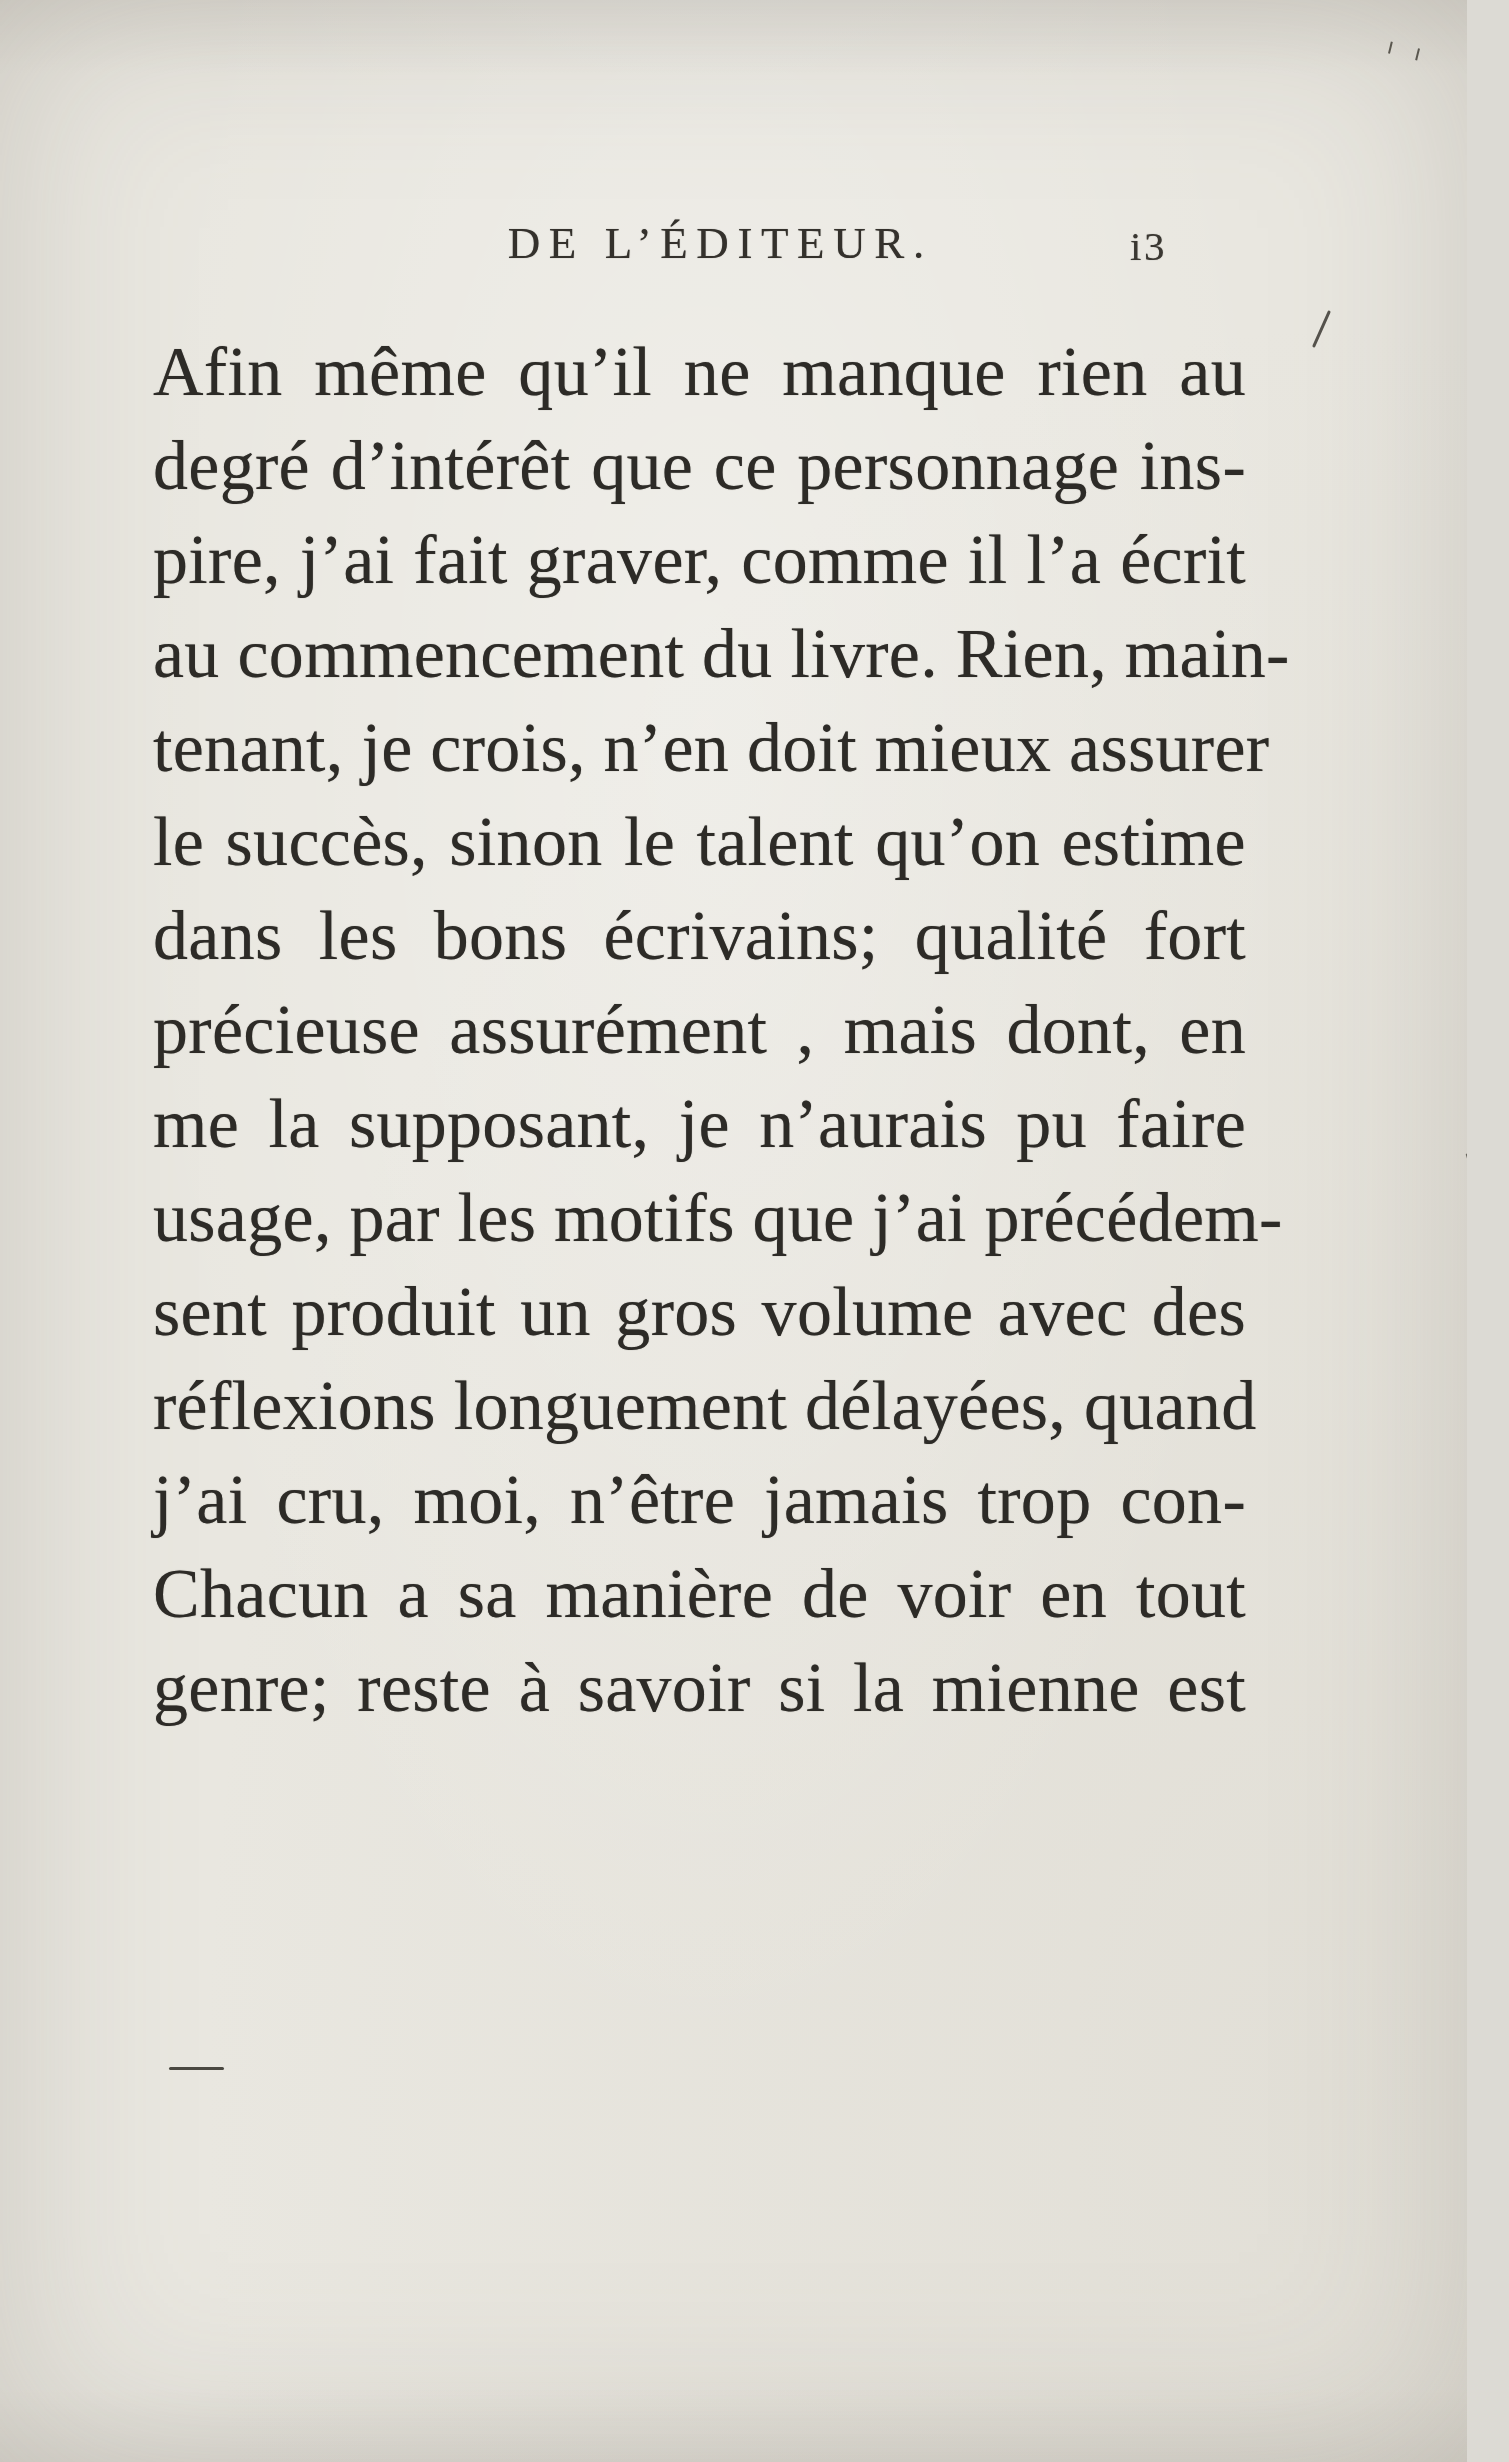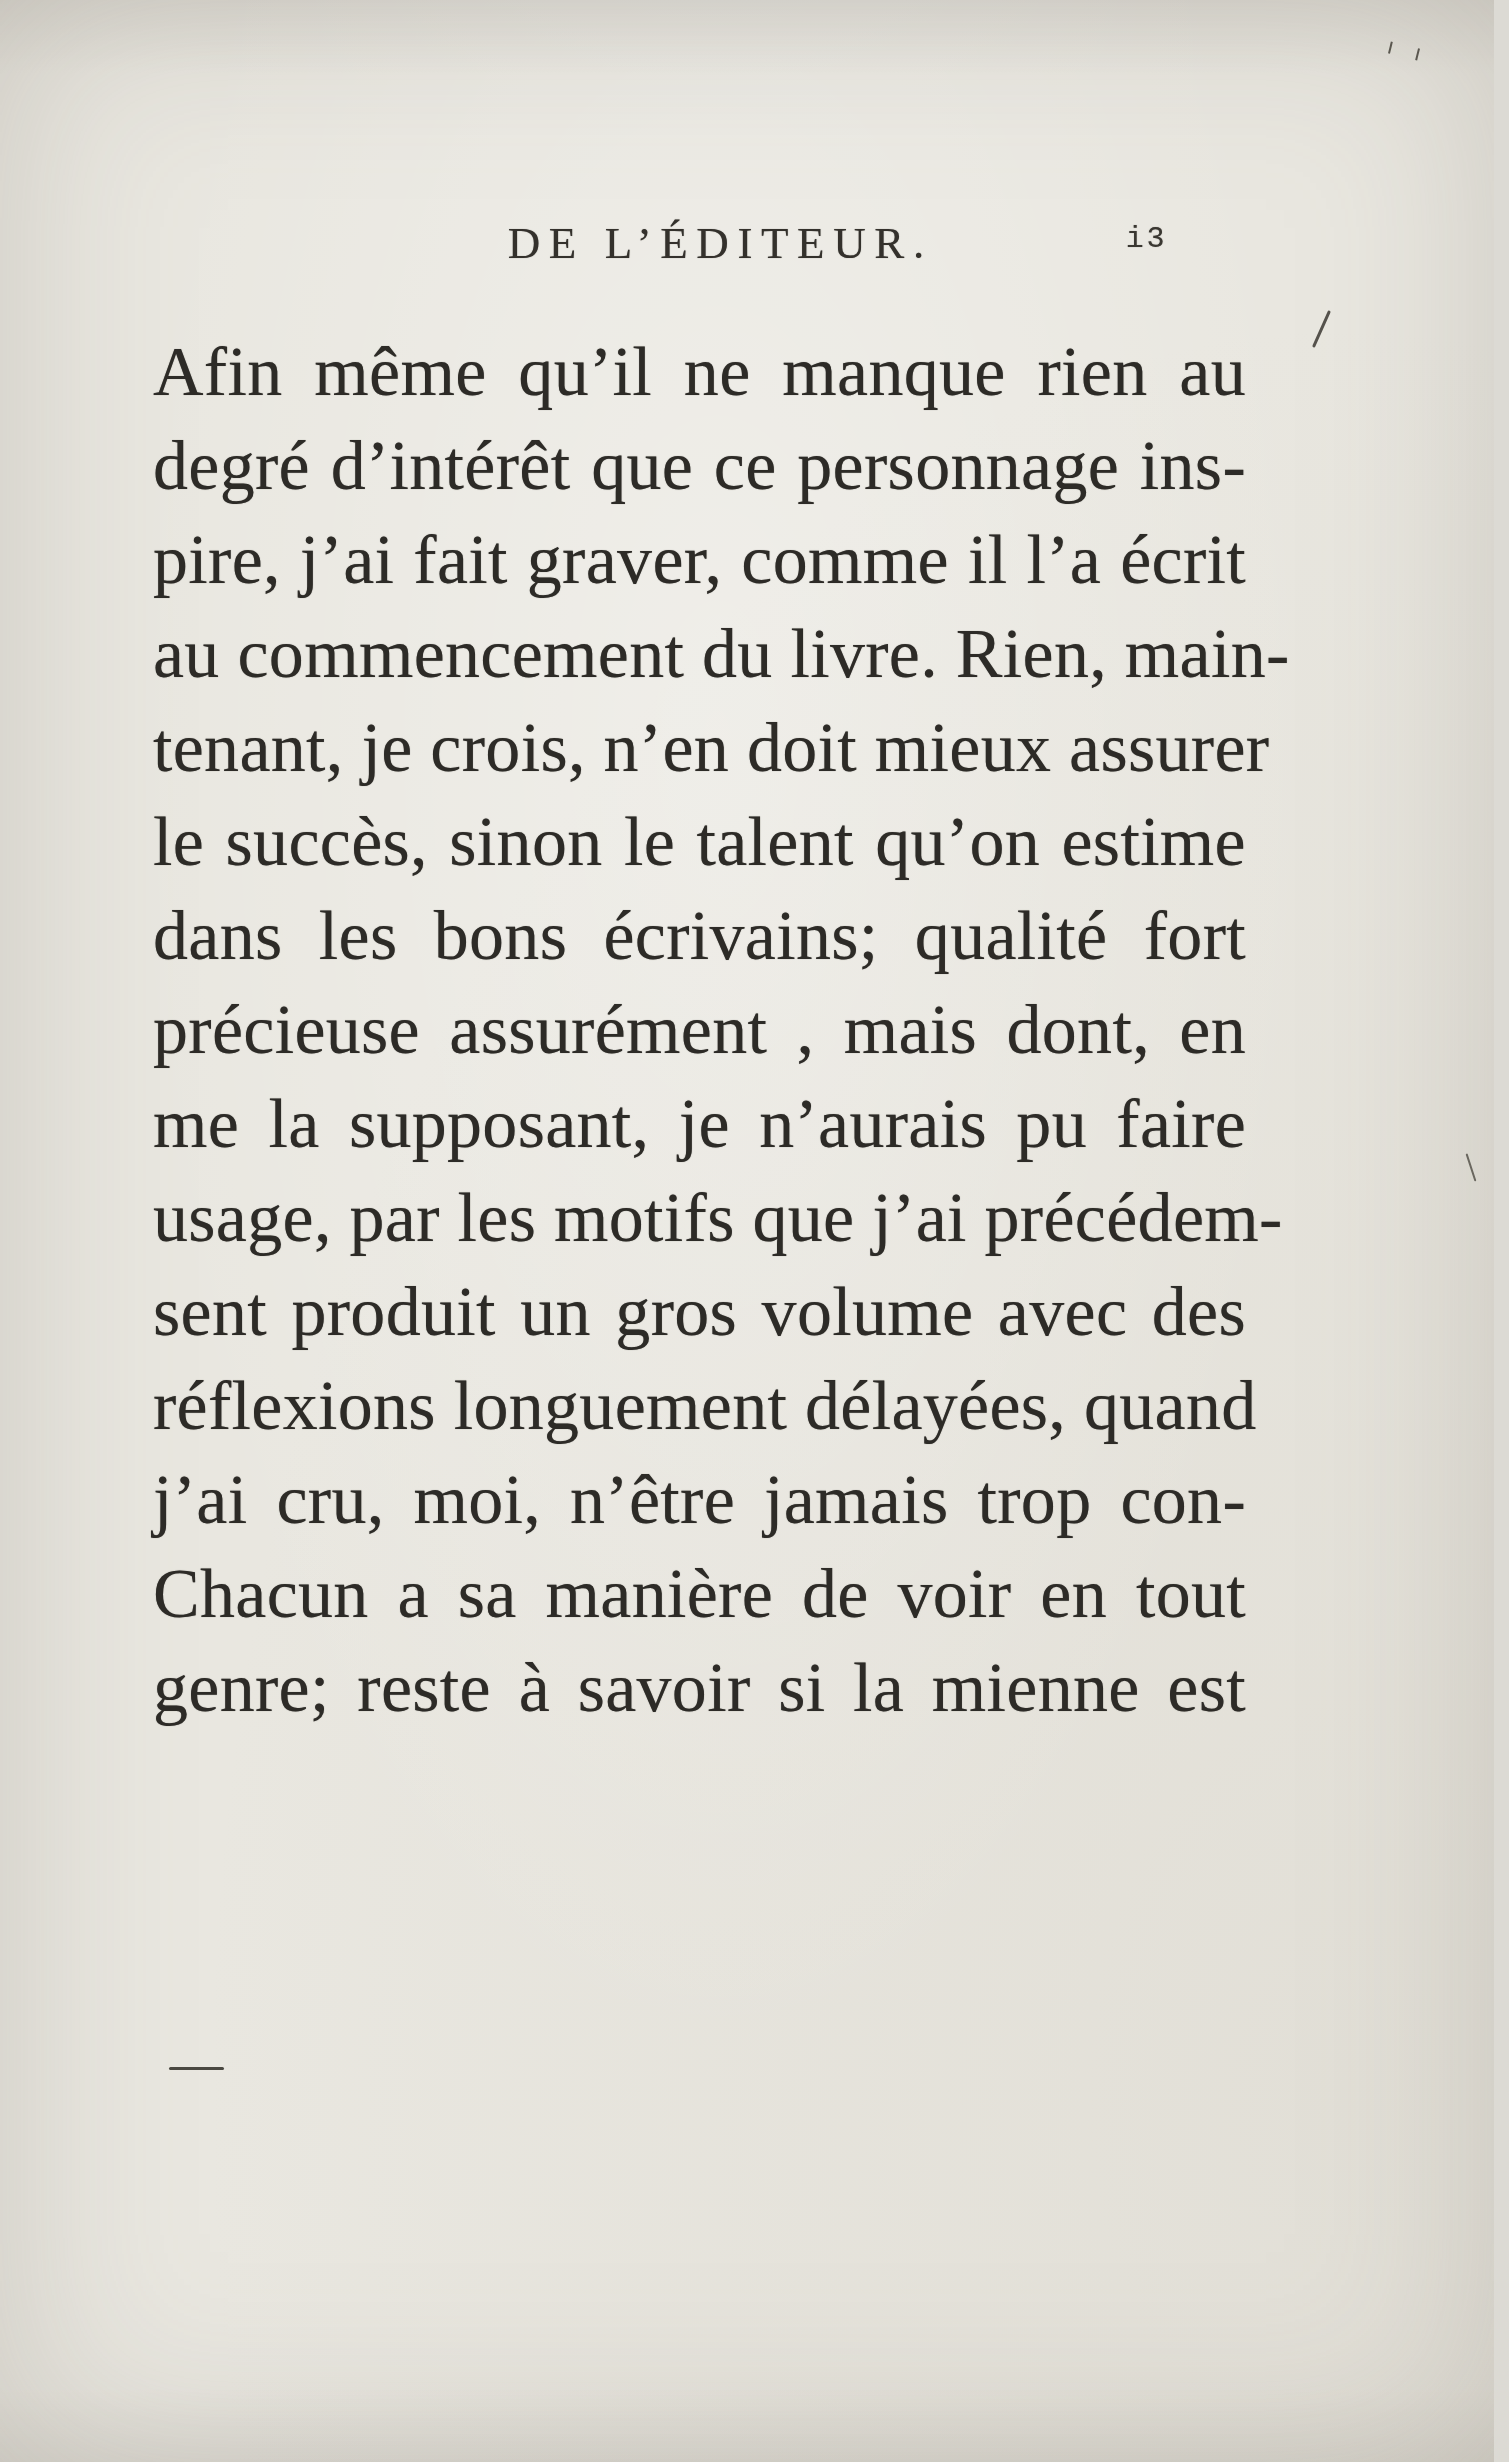--- a/index.html
+++ b/index.html
@@ -13,21 +13,20 @@
     height: 2462px;
     overflow: hidden;
     background-color: #e9e7e0;
     background-image:
       radial-gradient(ellipse at 48% 30%, rgba(255,255,255,0.30) 0%, rgba(255,255,255,0.0) 55%),
       radial-gradient(ellipse at 90% 85%, rgba(205,200,188,0.25) 0%, rgba(205,200,188,0.0) 60%),
       linear-gradient(180deg, rgba(180,176,168,0.22) 0%, rgba(180,176,168,0.0) 3%, rgba(180,176,168,0.0) 97%, rgba(180,176,168,0.18) 100%);
     box-shadow: inset 0 0 190px rgba(125,120,108,0.28);
     font-family: "Liberation Serif", "DejaVu Serif", serif;
     color: #2d2b27;
-    padding-left: 27px;
   }
   .column {
     position: absolute;
     left: 153px;
     top: 217px;
     width: 1093px;
   }
   .header {
     position: relative;
     height: 60px;
@@ -39,25 +38,24 @@
     font-size: 45px;
     letter-spacing: 8.6px;
     color: #34312c;
     text-shadow: 0 0 0.9px rgba(45,43,39,0.55);
     white-space: nowrap;
   }
   .page-number {
     position: absolute;
     right: 79px;
     top: 5.2px;
-    font-size: 30px;
+    font-size: 41px;
     letter-spacing: 2.6px;
     color: #3a3731;
     text-shadow: 0 0 0.9px rgba(45,43,39,0.5);
-    font-family: Liberation Mono, monospace;
   }
   .text-block {
     margin-top: 48px;
     font-size: 70px;
     line-height: 94px;
     letter-spacing: 0.3px;
   }
   .line {
     text-align: justify;
     text-align-last: justify;

